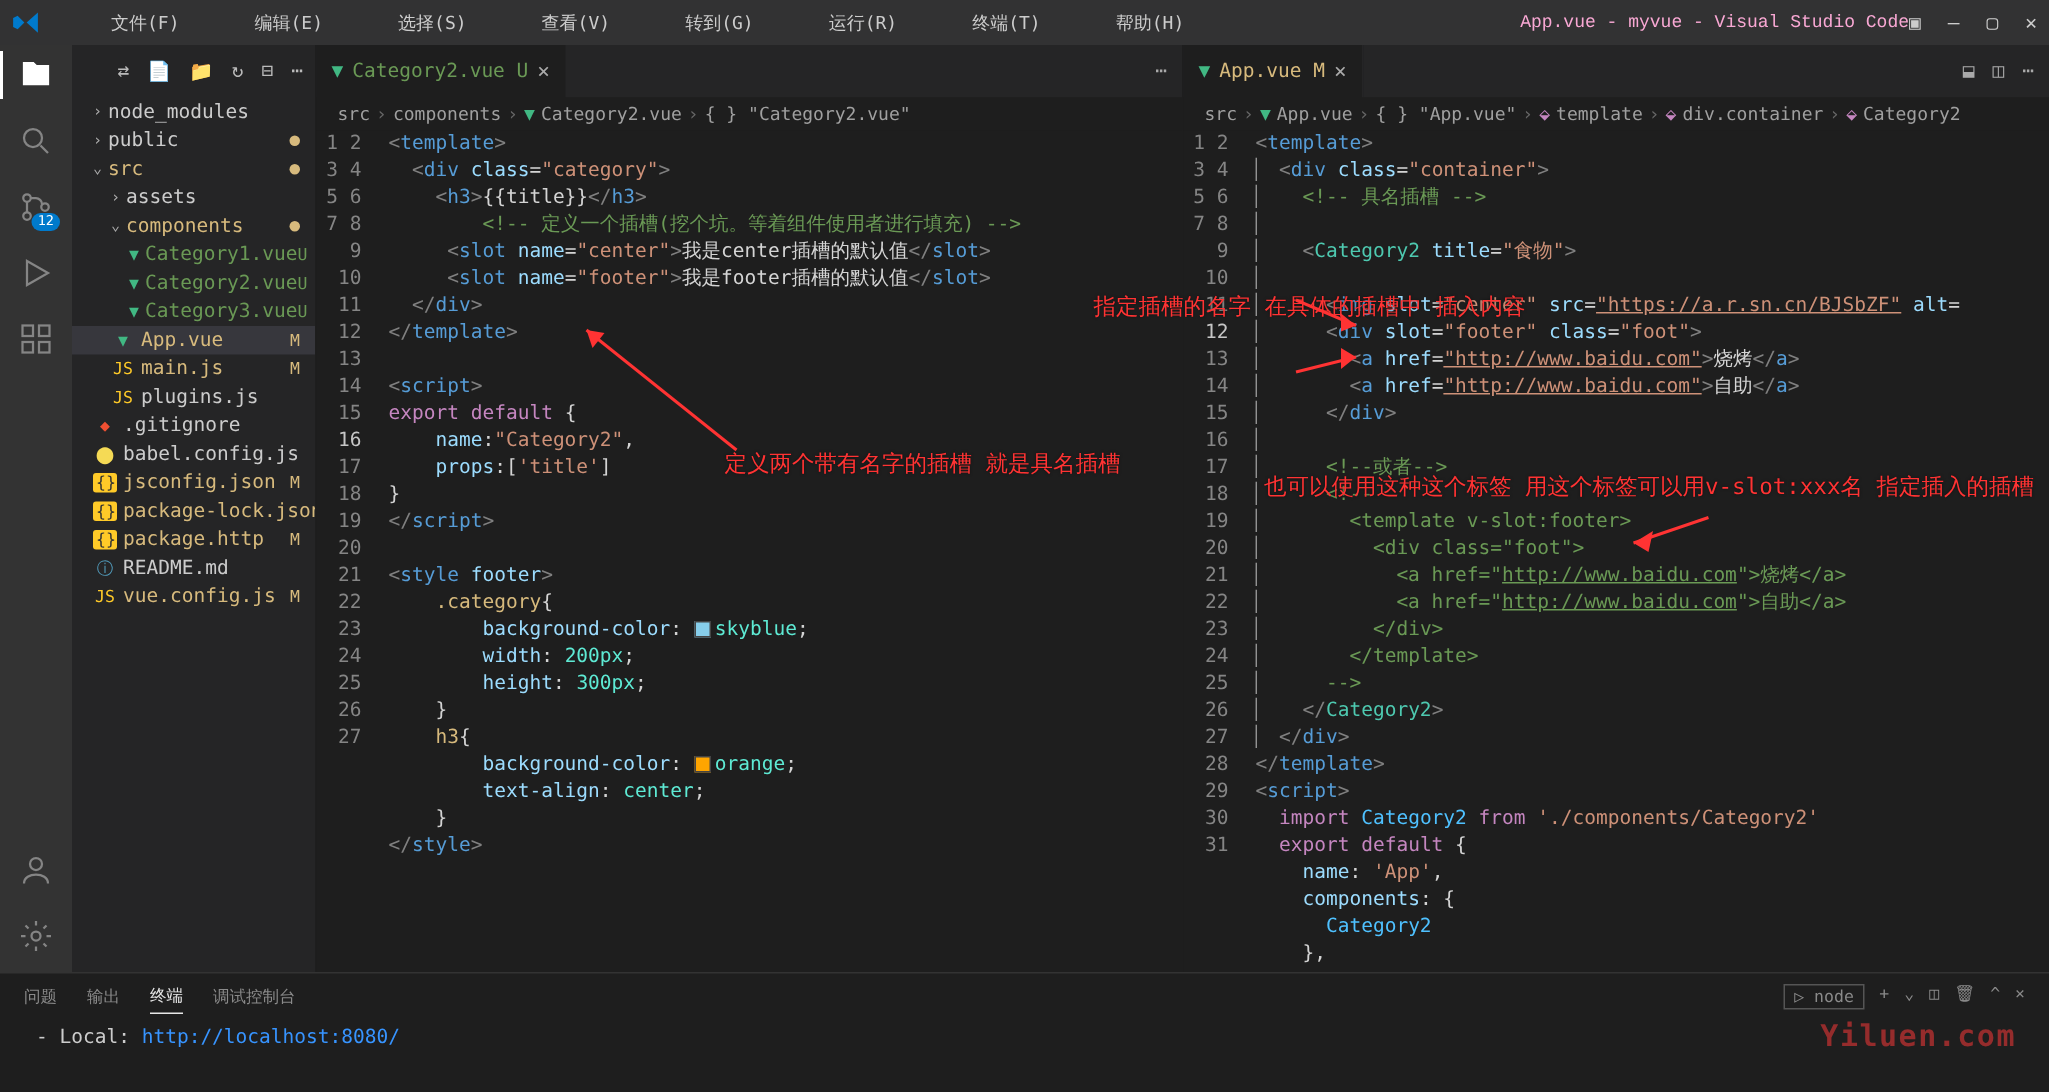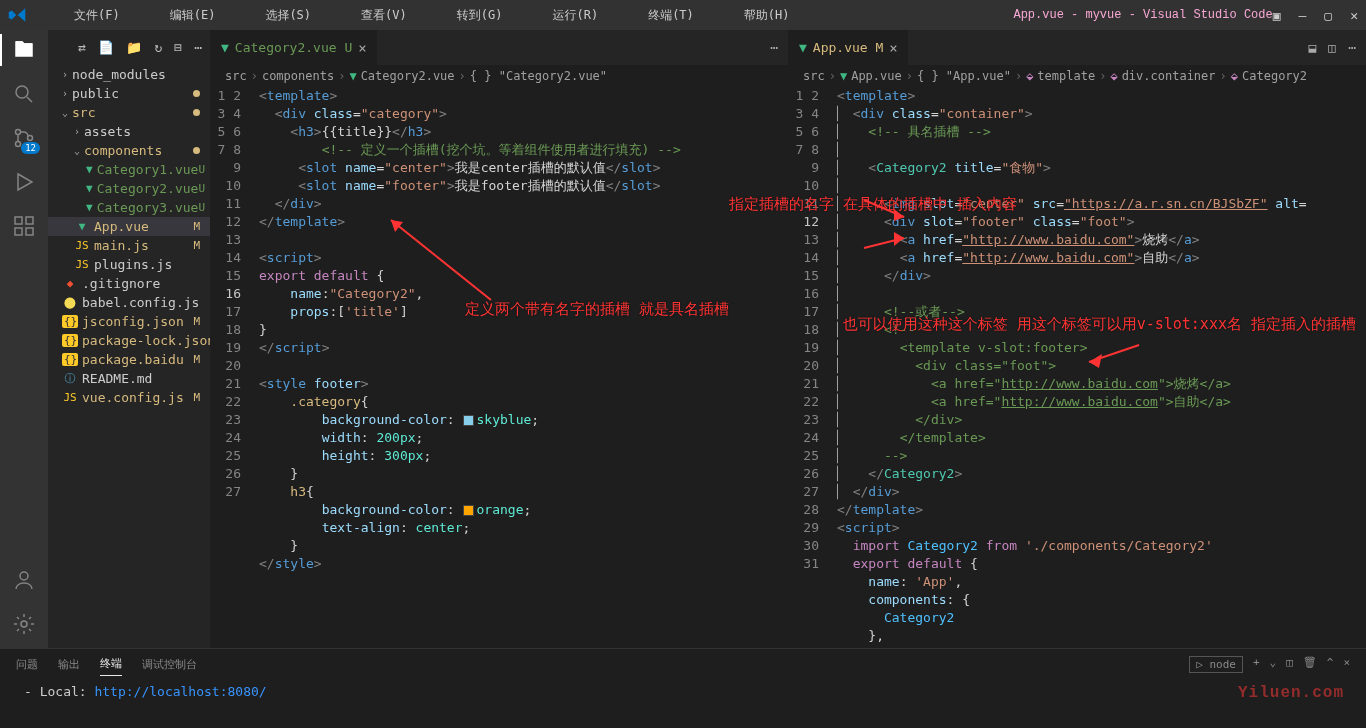--- a/index.html
+++ b/index.html
@@ -64,21 +64,21 @@
 .tk-prop { color: #9cdcfe; }
 .tk-selec { color: #d7ba7d; }
 .tk-val { color: #5eead4; }
 .tk-link { color: #ce9178; text-decoration: underline; }
 .tk-link2 { color: #3794ff; }
 .tk-text { color: #d4d4d4; }
 .tk-const { color: #4fc1ff; }
 .tk-cls { color: #4ec9b0; }
 .annotation { position: absolute; color: #ff3333; font-size: 15px; font-weight: normal; line-height: 1.3; text-shadow: 0 0 2px rgba(0,0,0,0.5); pointer-events: none; }
 .arrow { position: absolute; pointer-events: none; }
-.watermark { position: absolute; bottom: 26px; right: 22px; color: rgba(200,50,50,0.7); font-size: 16px; font-weight: bold; letter-spacing: 1px; pointer-events: none; font-family: Liberation Mono, monospace;}
+.watermark { position: absolute; bottom: 26px; right: 22px; color: rgba(200,50,50,0.7); font-size: 20px; font-weight: bold; letter-spacing: 1px; pointer-events: none;}
 .color-swatch { display: inline-block; width: 11px; height: 11px; border: 1px solid #444; margin-right: 3px; vertical-align: middle; }
 .dh { color: #aaa; }
 </style>
 </head>
 <body>
 
 <div class="titlebar">
   <svg class="logo" viewBox="0 0 24 24">
       <path fill="#007acc" d="M23 3L13 12l10 9V3zM1 8l6 4-6 4V8zm10 4L5 6l-4 2 6 4-6 4 4 2 6-6z"></path>
     </svg>
@@ -213,21 +213,21 @@
           <span class="ficon json-icon">{}</span>
           <span>jsconfig.json</span>
           <span class="tree-status mod">M</span>
         </div>
       <div class="tree-item indent1 label-mod">
           <span class="ficon json-icon">{}</span>
           <span>package-lock.json</span>
         </div>
       <div class="tree-item indent1 label-mod">
           <span class="ficon json-icon">{}</span>
-          <span>package.baidu</span>
+          <span>package.http</span>
           <span class="tree-status mod">M</span>
         </div>
       <div class="tree-item indent1">
           <span class="ficon" style="color:#519aba">ⓘ</span>
           <span>README.md</span>
         </div>
       <div class="tree-item indent1 label-mod">
           <span class="ficon js-icon">JS</span>
           <span>vue.config.js</span>
           <span class="tree-status mod">M</span>
@@ -307,21 +307,21 @@
         <span class="tk-prop">background-color</span><span class="tk-text">: </span><span class="color-swatch" style="background:#87ceeb"></span><span class="tk-val">skyblue</span><span class="tk-text">;</span>
         <span class="tk-prop">width</span><span class="tk-text">: </span><span class="tk-val">200px</span><span class="tk-text">;</span>
         <span class="tk-prop">height</span><span class="tk-text">: </span><span class="tk-val">300px</span><span class="tk-text">;</span>
     <span class="tk-text">}</span>
     <span class="tk-selec">h3</span><span class="tk-text">{</span>
         <span class="tk-prop">background-color</span><span class="tk-text">: </span><span class="color-swatch" style="background:#ffa500"></span><span class="tk-val">orange</span><span class="tk-text">;</span>
         <span class="tk-prop">text-align</span><span class="tk-text">: </span><span class="tk-val">center</span><span class="tk-text">;</span>
     <span class="tk-text">}</span>
 <span class="tk-gray">&lt;/</span><span class="tk-tag">style</span><span class="tk-gray">&gt;</span></div>
       </div>
-      <div class="annotation" style="left:254px; top:270px">定义两个带有名字的插槽
+      <div class="annotation" style="left:272px; top:270px">定义两个带有名字的插槽
 就是具名插槽</div>
       <svg class="arrow" style="left:170px;top:180px" width="120" height="100">
           <path d="M110 90 L10 10" stroke="#ff3333" stroke-width="2" fill="none"></path>
           <path d="M10 10 L22 12 L14 22 Z" fill="#ff3333"></path>
         </svg>
     </div>
 
     <div class="editor-pane">
       <div class="tabs">
         <div class="tab">

